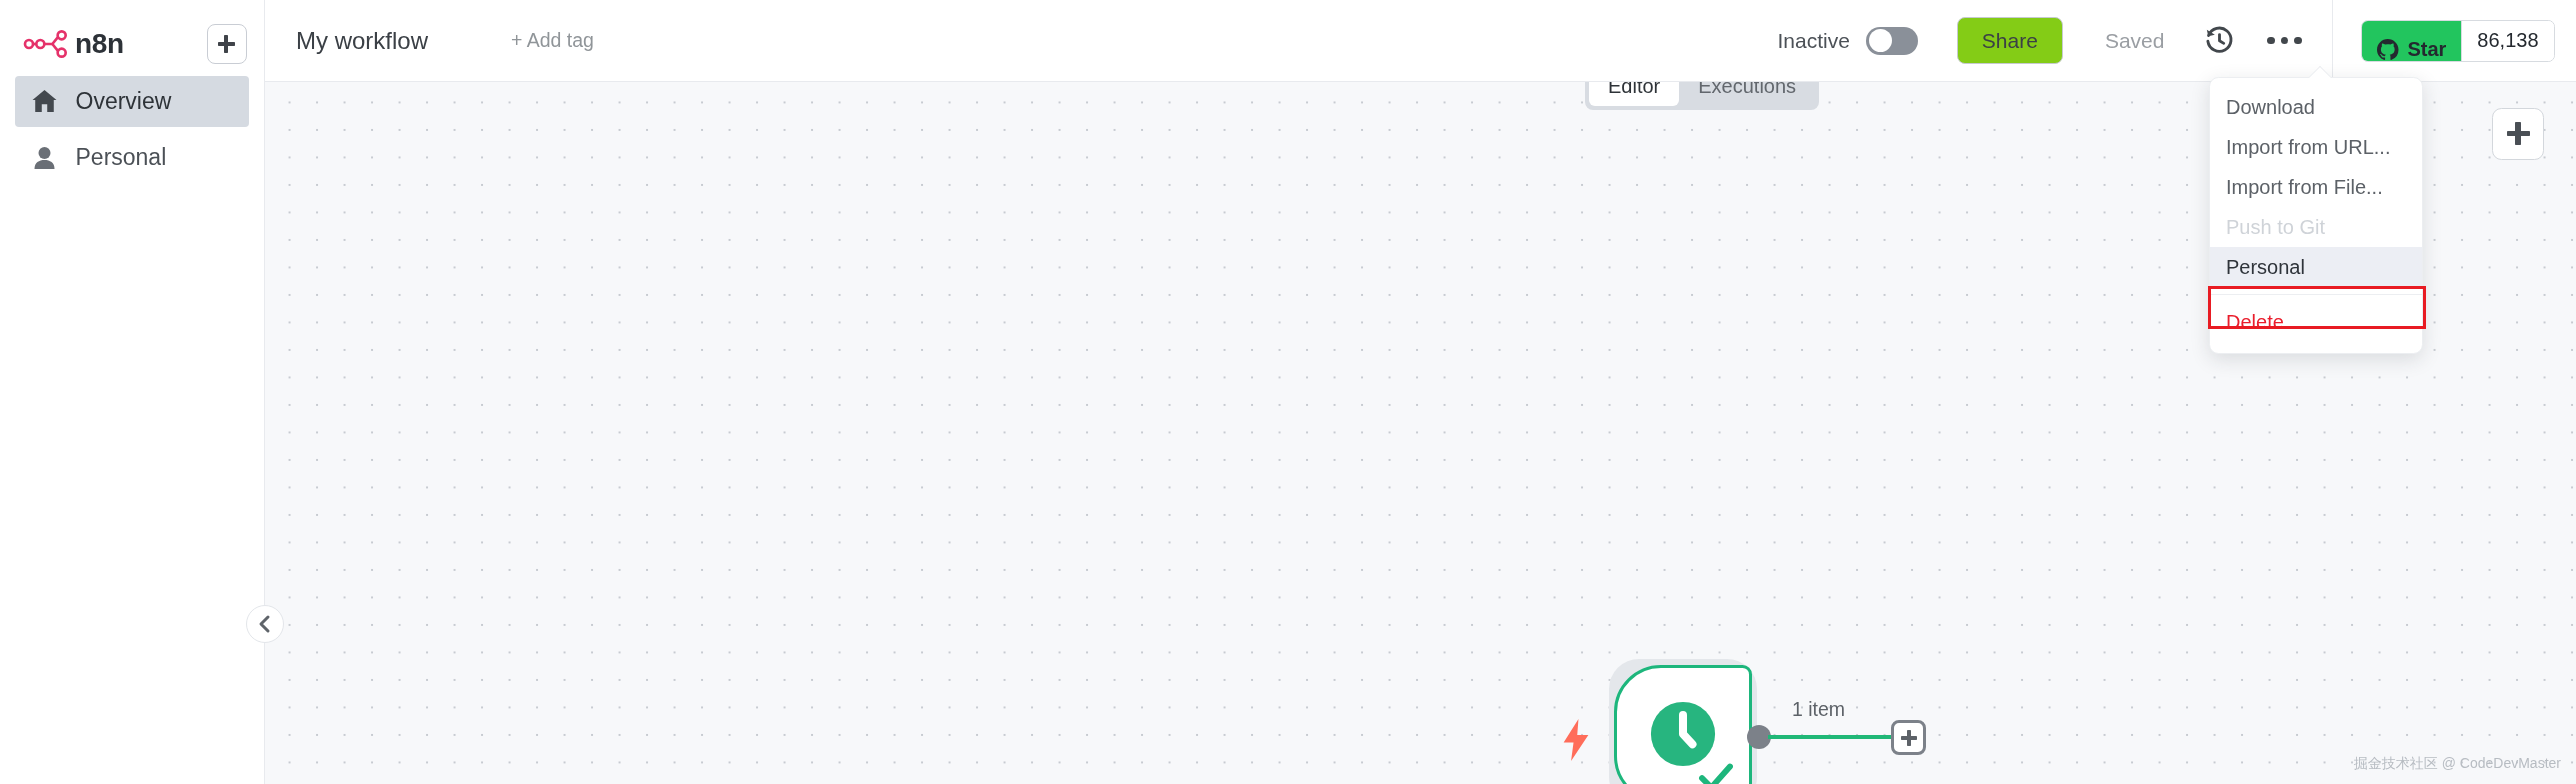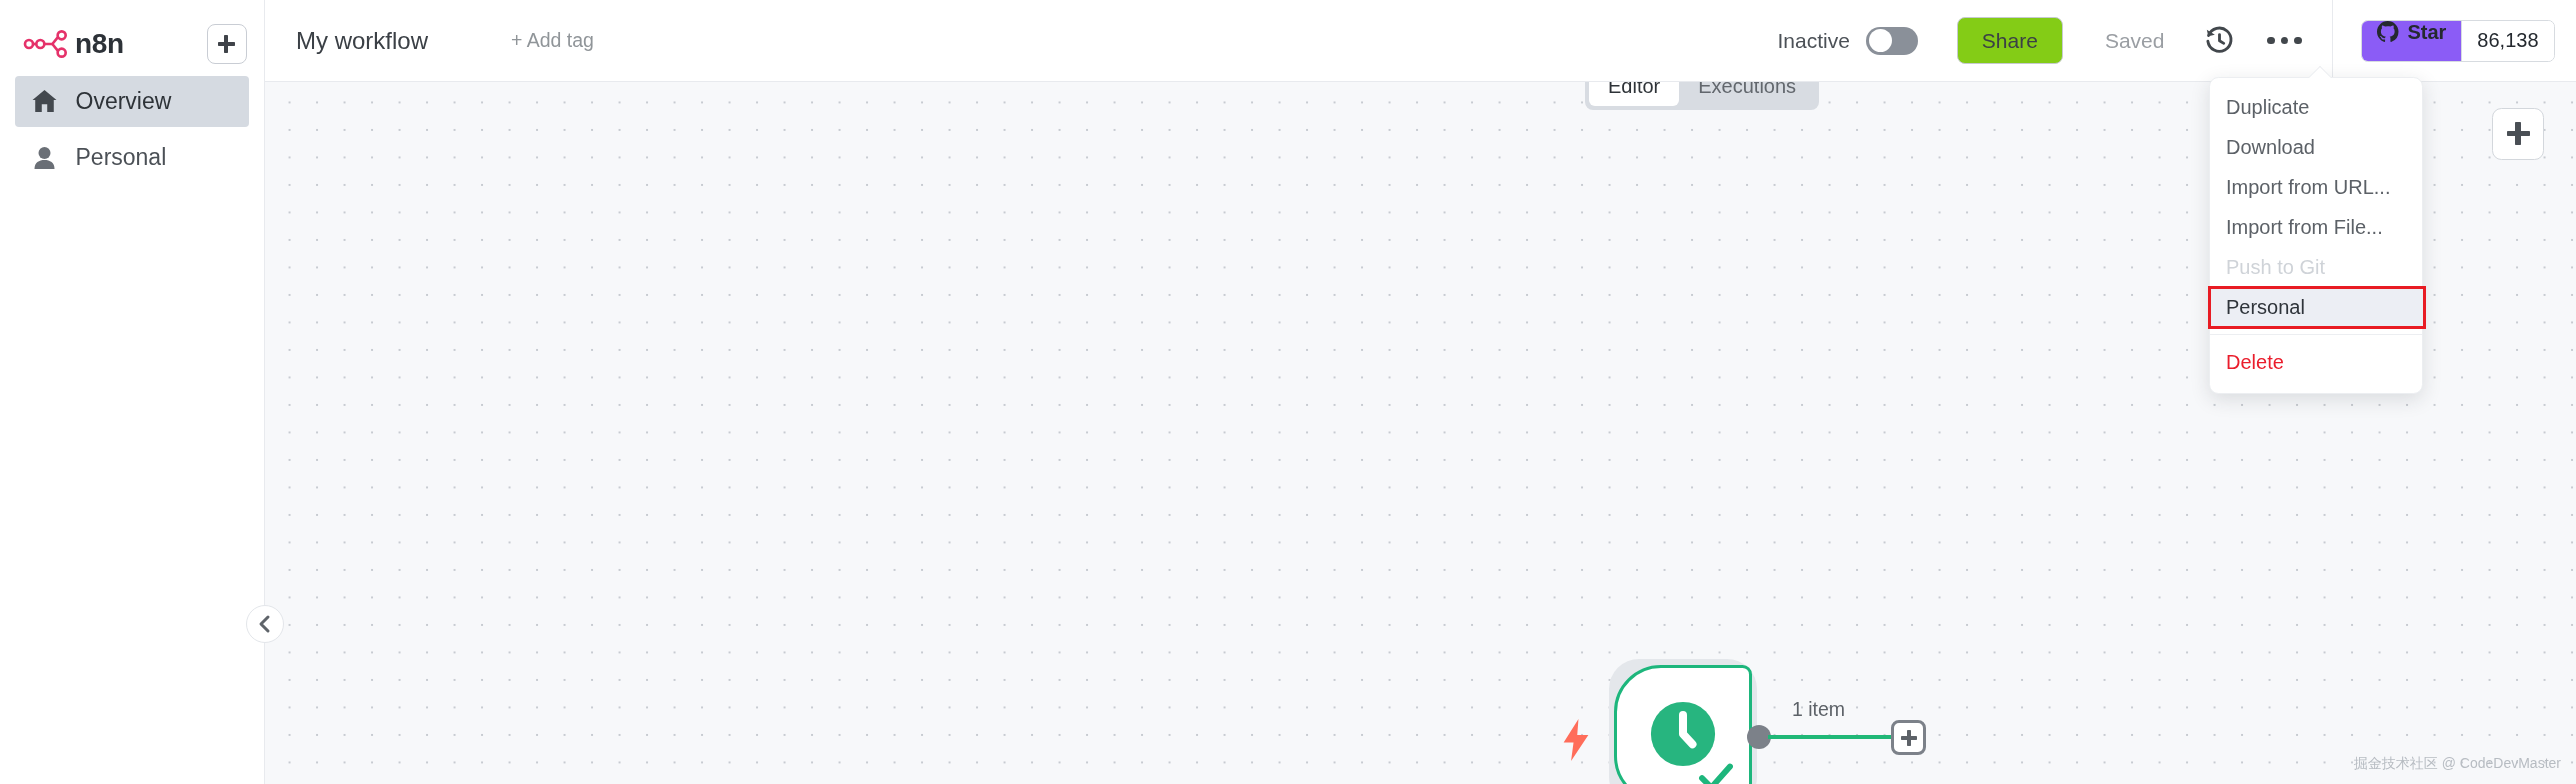--- a/index.html
+++ b/index.html
@@ -211,22 +211,22 @@
     display: flex;
     align-items: stretch;
     height: 42px;
     border: 1.3px solid #d7dbe0;
     border-radius: 6.7px;
     overflow: hidden;
     cursor: pointer;
     margin-right: 21.5px;
   }
   .gh-star {
-    display: flex; align-items: flex-start; gap: 8.7px;
-    background: #8b5cf6;
+    display: flex; align-items: flex-end; gap: 8.7px;
+    background: #22c55e;
     padding: 0 15px;
     border-right: 1.3px solid #d7dbe0;
   }
   .gh-star-text { font-size: 20px; color: #24292f; font-weight: bold; }
   .gh-count {
     display: flex; align-items: center;
     background: #ffffff;
     padding: 0 15px;
     font-size: 20px;
     color: #24292f;
@@ -575,21 +575,20 @@
 
     <div class="tab-switcher">
       <div class="tab active">Editor</div>
       <div class="tab">Executions</div>
     </div>
   </div>
 
   <div class="menu">
     <div class="menu-caret"></div>
 
-    <div class="menu-item">Duplicate</div>
     <div class="menu-item">Download</div>
     <div class="menu-item">Import from URL...</div>
     <div class="menu-item">Import from File...</div>
     <div class="menu-item disabled">Push to Git</div>
     <div class="menu-item highlighted">Personal</div>
     <div class="menu-sep"></div>
     <div class="menu-item danger">Delete</div>
   </div>
 
   <div class="red-box"></div>

